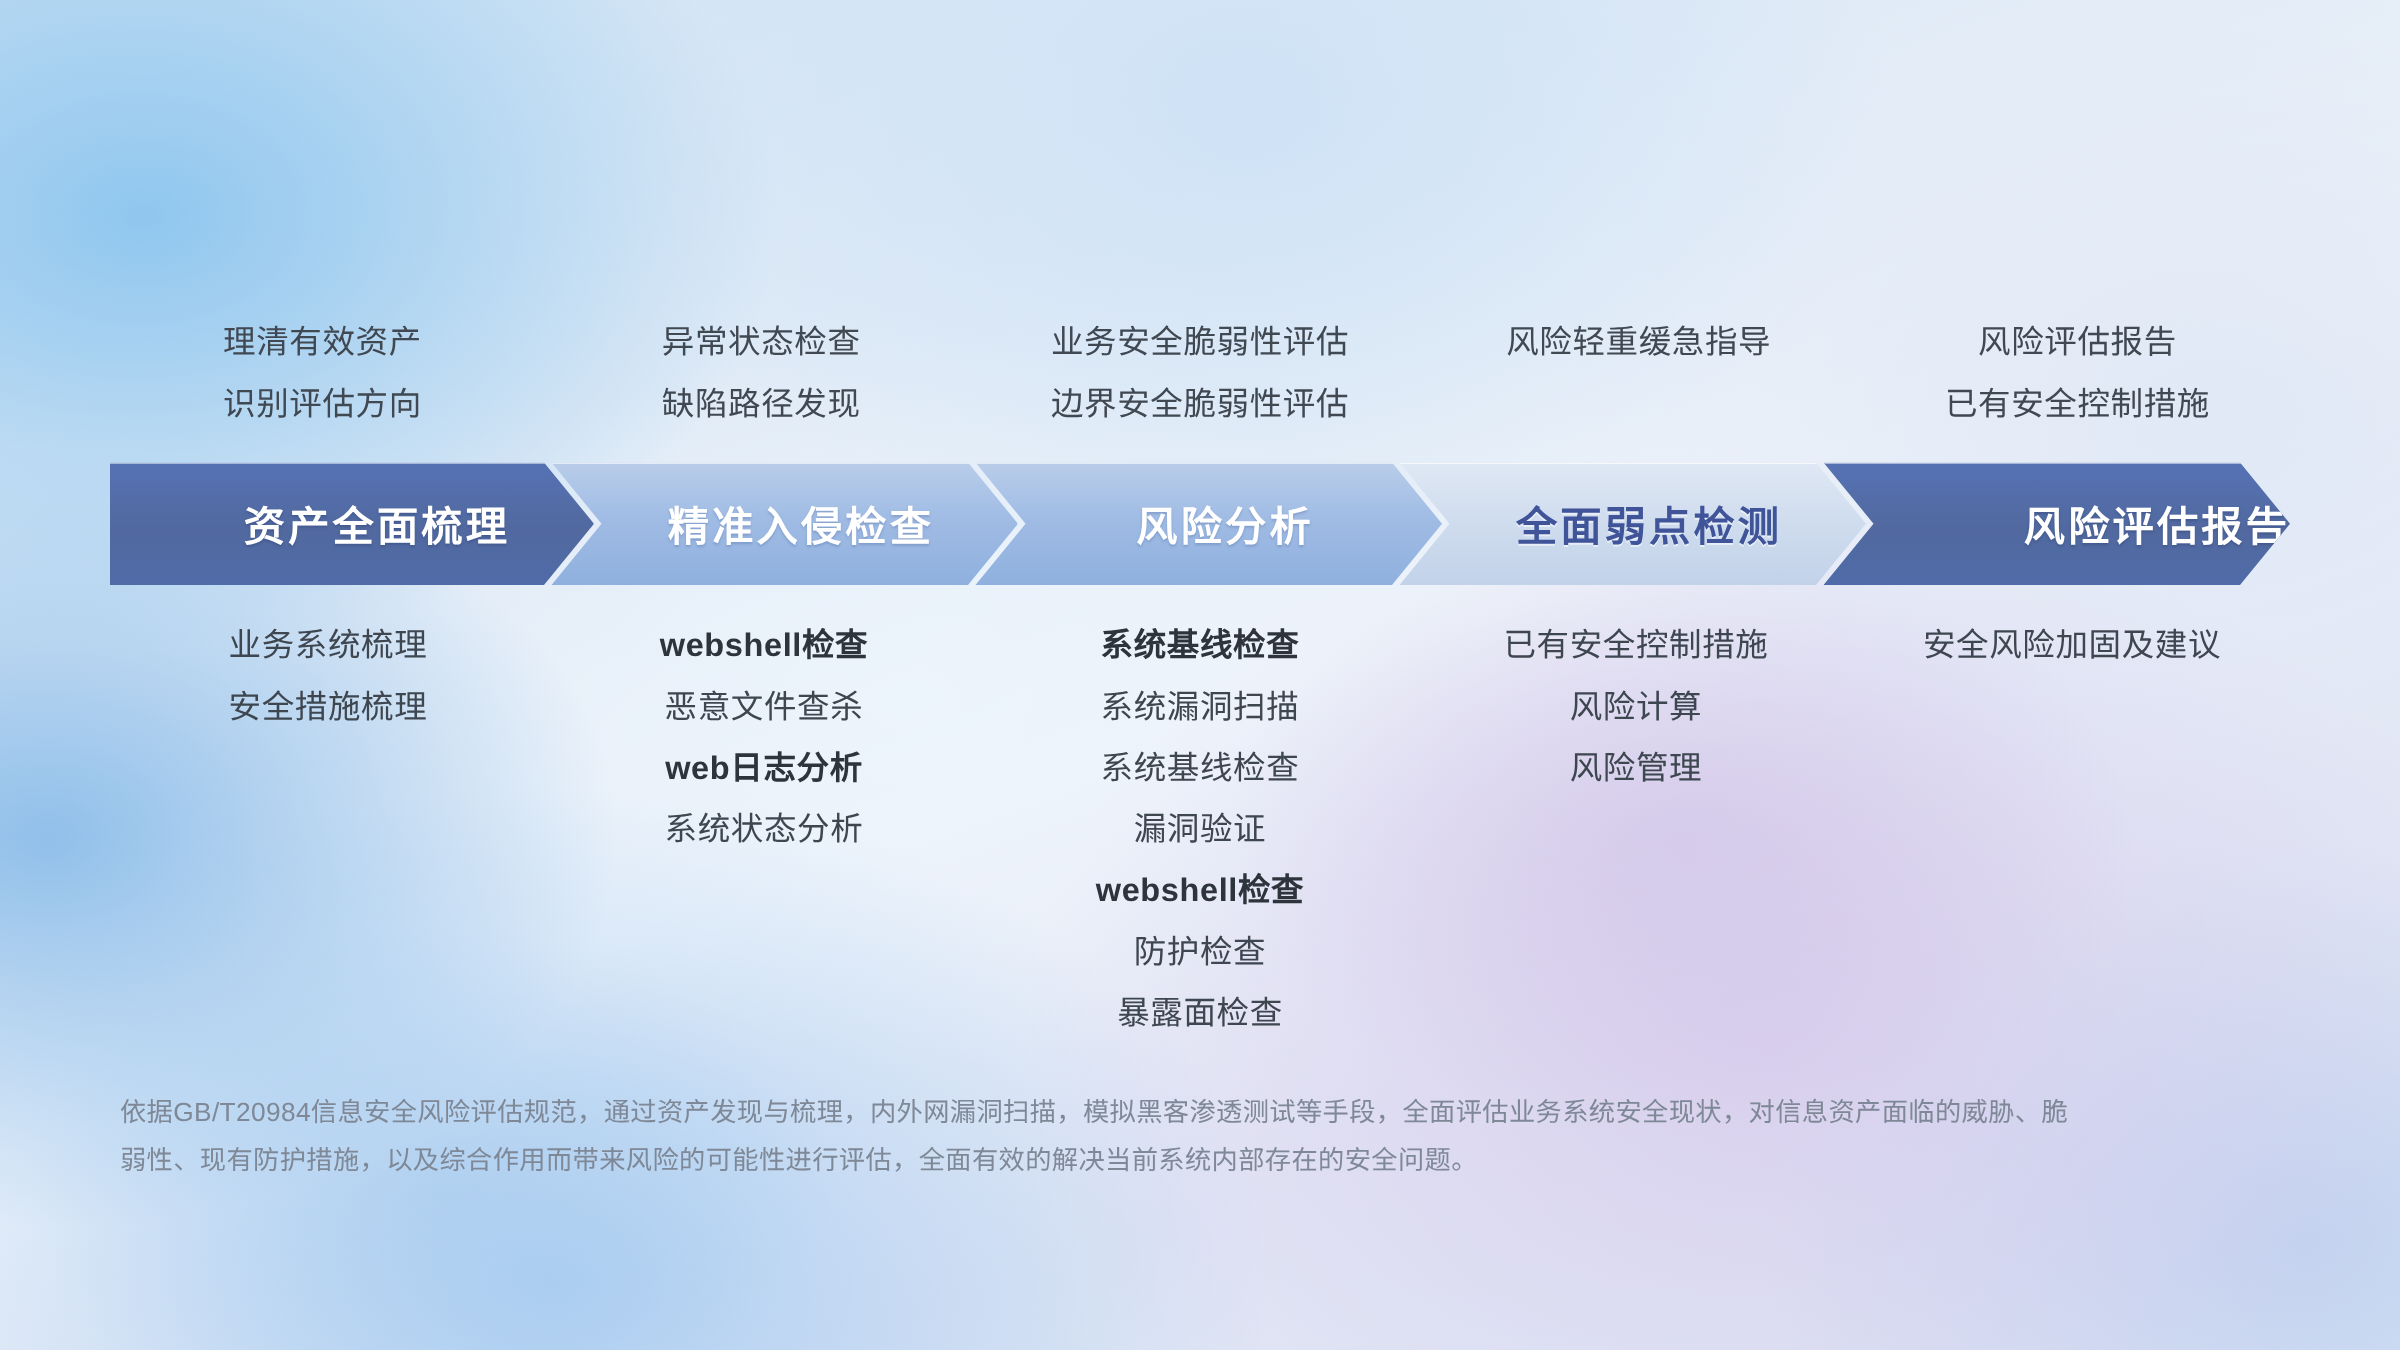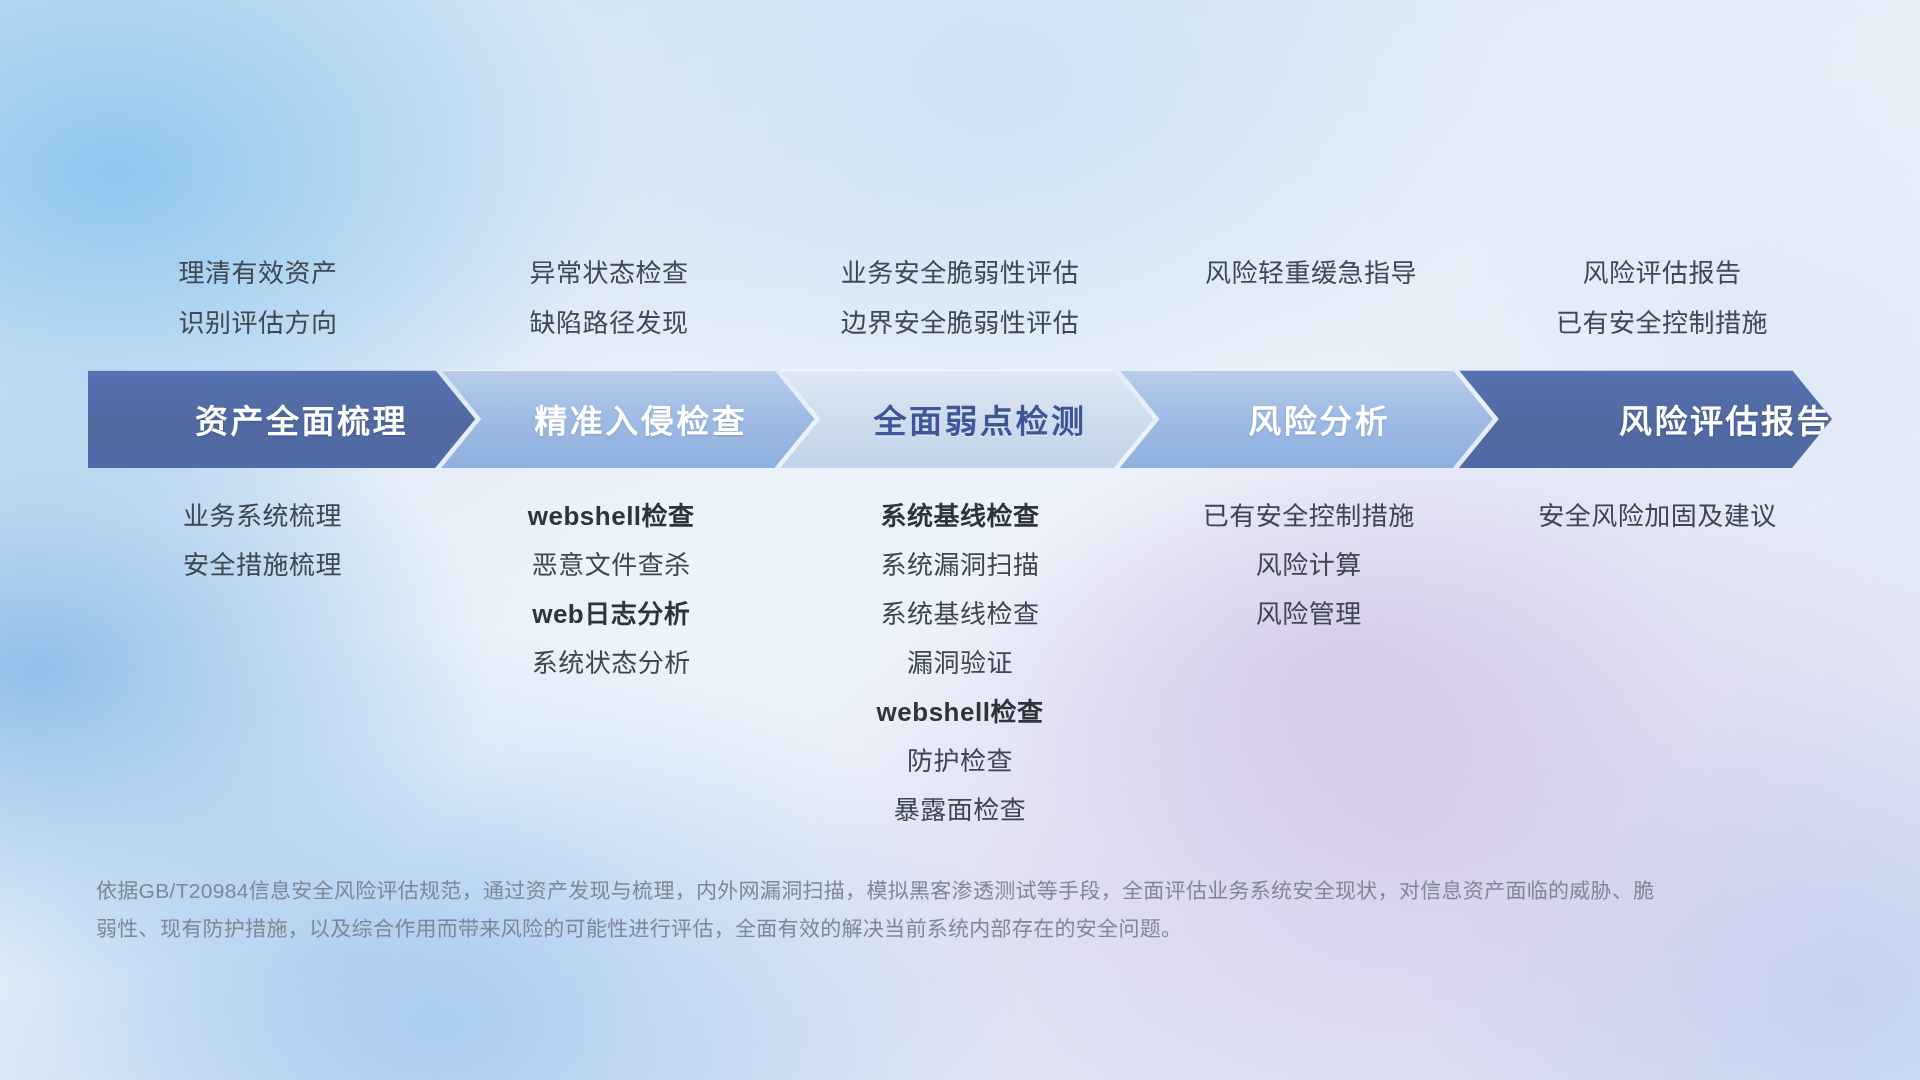--- a/index.html
+++ b/index.html
@@ -212,25 +212,25 @@
       </div>
     </div>
 
   <div class="banner" id="banner">
       <div class="chev v-dark" style="z-index: 10;">
         <span class="chev-label">资产全面梳理</span>
       </div>
       <div class="chev v-mid" style="z-index: 9; justify-content: center;">
         <span class="chev-label">精准入侵检查</span>
       </div>
+      <div class="chev v-mid" style="z-index: 7;">
+        <span class="chev-label">风险分析</span>
+      </div>
       <div class="chev v-light" style="z-index: 8;">
         <span class="chev-label">全面弱点检测</span>
-      </div>
-      <div class="chev v-mid" style="z-index: 7;">
-        <span class="chev-label">风险分析</span>
       </div>
       <div class="chev v-dark" style="z-index: 6; justify-content: flex-end;">
         <span class="chev-label">风险评估报告</span>
       </div>
     </div>
 
   <div class="row row-bottom" id="bottomLists">
       <div class="col">
         <div class="list-item">业务系统梳理</div>
         <div class="list-item">安全措施梳理</div>

